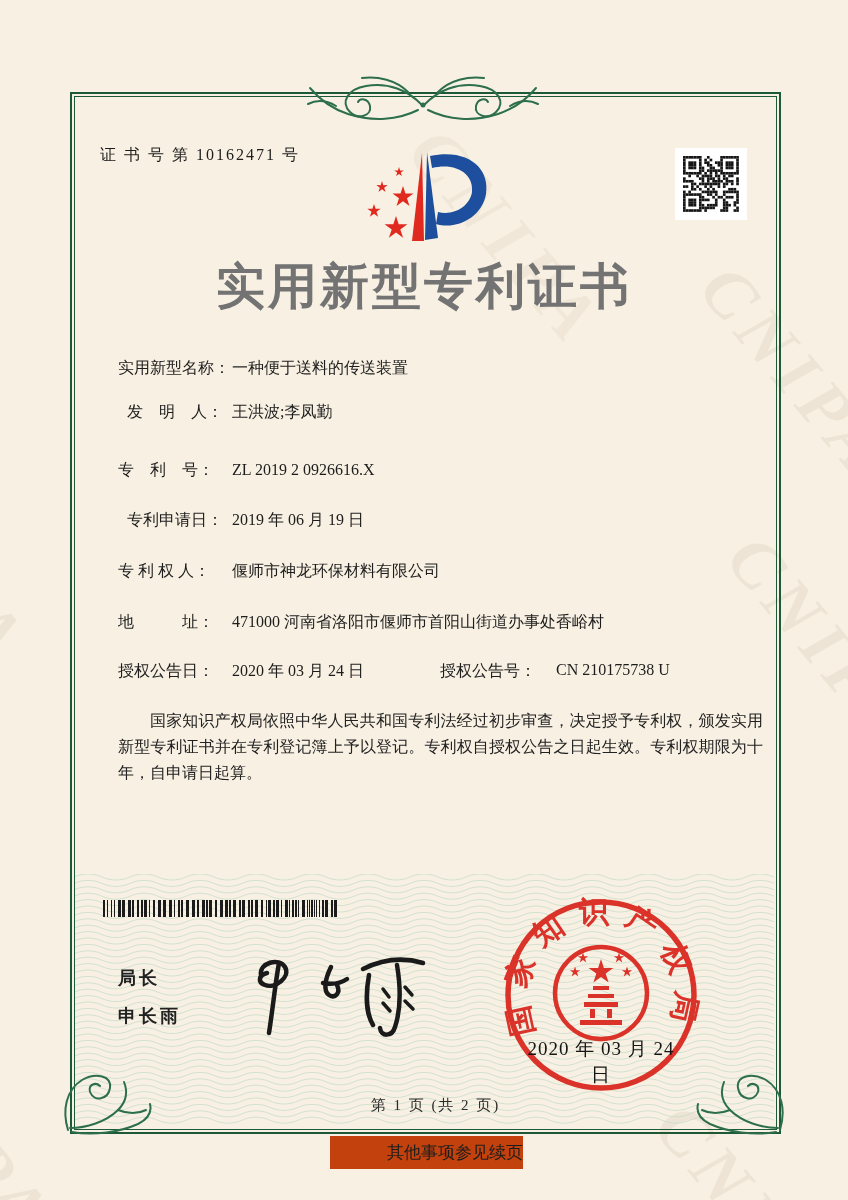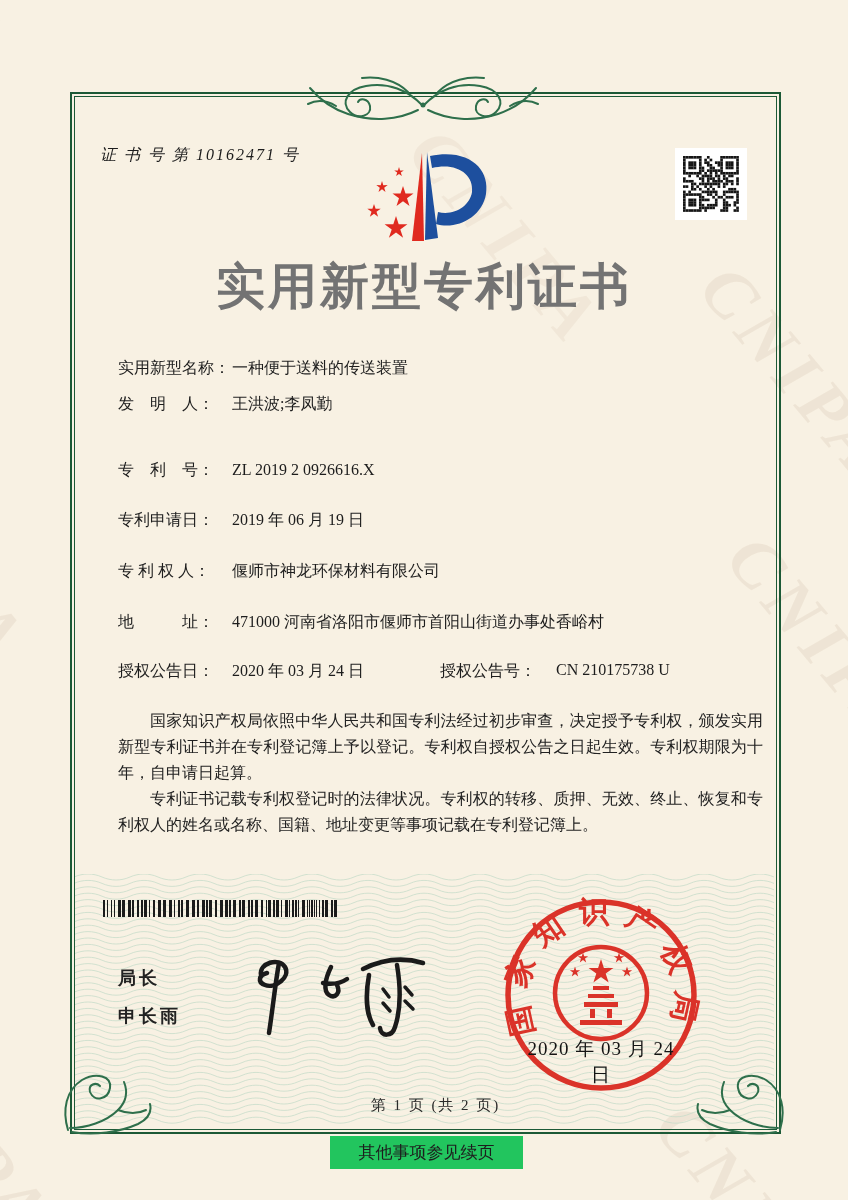--- a/index.html
+++ b/index.html
@@ -13,21 +13,21 @@
 
   
   .frame{position:absolute;left:70px;top:92px;width:707px;height:1038px;
          border:2px solid #1c5936;z-index:2;}
   .frame-inner{position:absolute;left:2px;top:2px;right:2px;bottom:2px;border:1px solid #1c5936;}
 
   .orn{position:absolute;z-index:3;}
 
   .guilloche{position:absolute;left:74px;top:874px;z-index:1;}
 
-  .certno{position:absolute;left:100px;top:145px;font-size:16px;letter-spacing:2px;color:#1d1d1d;z-index:3;font-style:italic;}
+  .certno{position:absolute;left:100px;top:145px;font-size:16px;letter-spacing:2px;color:#1d1d1d;z-index:3;}
   .logo{position:absolute;left:350px;top:144px;z-index:3;}
   .qr{position:absolute;left:675px;top:148px;z-index:3;background:#ffffff;}
 
   .title{position:absolute;left:0;right:0;top:254px;text-align:center;font-size:49px;font-weight:bold;
          letter-spacing:3px;color:#737373;z-index:3;}
 
   .fields{position:absolute;left:118px;top:350px;width:650px;font-size:16px;color:#1d1d1d;z-index:3;}
   .frow{position:absolute;left:0;white-space:nowrap;}
   .flabel{display:inline-block;width:114px;}
   .l2{position:absolute;left:322px;}
@@ -45,21 +45,21 @@
             font-family:"Liberation Sans",sans-serif;letter-spacing:3px;z-index:3;}
   .sig{position:absolute;left:245px;top:945px;z-index:3;}
 
   .seal{position:absolute;left:500px;top:894px;z-index:4;opacity:.93;}
   .seal-date{position:absolute;left:521px;top:1036px;width:160px;text-align:center;font-size:19px;
              letter-spacing:1px;color:#141414;z-index:5;}
 
   .pageno{position:absolute;left:70px;top:1096px;width:707px;text-align:center;font-size:15px;
           letter-spacing:2px;color:#2a2a2a;z-index:3;padding-left:12px;}
   .note{position:absolute;left:330px;top:1136px;width:193px;height:33px;line-height:33px;
-        background:#22c55e;text-align:center;font-size:17px;color:#1d1d1d;z-index:3;}
+        background:#c2410c;text-align:right;font-size:17px;color:#1d1d1d;z-index:3;}
 </style>
 </head>
 <body>
 
 <div class="page">
 
   <span class="wm" style="left:-140px;top:-175px;font-size:74px;">CNIPA</span>
   <span class="wm" style="left:455px;top:112px;font-size:72px;opacity:.45;">CNIPA</span>
   <span class="wm" style="left:-120px;top:430px;font-size:72px;">CNIPA</span>
   <span class="wm" style="left:745px;top:250px;font-size:70px;">CNIPA</span>
@@ -408,45 +408,44 @@
       <rect x="58.54" y="61.20" width="2.66" height="2.66" fill="#151515"></rect>
       <rect x="61.20" y="61.20" width="2.66" height="2.66" fill="#151515"></rect>
     </svg>
 
   <div class="title">实用新型专利证书</div>
 
   <div class="fields">
     <div class="frow" style="top:8px;">
       <span class="flabel">实用新型名称：</span><span class="fvalue">一种便于送料的传送装置</span>
     </div>
-    <div class="frow" style="top:44px;">
+    <div class="frow" style="top:52px;text-align:center;">
       <span class="flabel">发　明　人：</span><span class="fvalue">王洪波;李凤勤</span>
     </div>
     <div class="frow" style="top:110px;">
       <span class="flabel">专　利　号：</span><span class="fvalue">ZL 2019 2 0926616.X</span>
     </div>
-    <div class="frow" style="top:160px;">
+    <div class="frow" style="top:160px;text-align:center;">
       <span class="flabel">专利申请日：</span><span class="fvalue">2019 年 06 月 19 日</span>
     </div>
     <div class="frow" style="top:211px;">
       <span class="flabel">专 利 权 人：</span><span class="fvalue">偃师市神龙环保材料有限公司</span>
     </div>
     <div class="frow" style="top:262px;">
       <span class="flabel">地　　　址：</span><span class="fvalue">471000  河南省洛阳市偃师市首阳山街道办事处香峪村</span>
     </div>
     <div class="frow" style="top:311px;width:650px;">
       <span class="flabel">授权公告日：</span><span class="fvalue">2020 年 03 月 24 日</span>
       <span class="l2">授权公告号：</span>
       <span class="v2">CN 210175738 U</span>
     </div>
   </div>
 
   <div class="paras">
     <p>国家知识产权局依照中华人民共和国专利法经过初步审查，决定授予专利权，颁发实用新型专利证书并在专利登记簿上予以登记。专利权自授权公告之日起生效。专利权期限为十年，自申请日起算。</p>
-    <p>专利证书记载专利权登记时的法律状况。专利权的转移、质押、无效、终止、恢复和专利权人的姓名或名称、国籍、地址变更等事项记载在专利登记簿上。</p>
   </div>
 
   <svg class="barcode" id="barcode" width="234" height="17">
       <rect x="0" y="0" width="2" height="17" fill="#1b1b1b"></rect>
       <rect x="4" y="0" width="1" height="17" fill="#1b1b1b"></rect>
       <rect x="8" y="0" width="1" height="17" fill="#1b1b1b"></rect>
       <rect x="11" y="0" width="1" height="17" fill="#1b1b1b"></rect>
       <rect x="15" y="0" width="3" height="17" fill="#1b1b1b"></rect>
       <rect x="19" y="0" width="3" height="17" fill="#1b1b1b"></rect>
       <rect x="25" y="0" width="3" height="17" fill="#1b1b1b"></rect>

